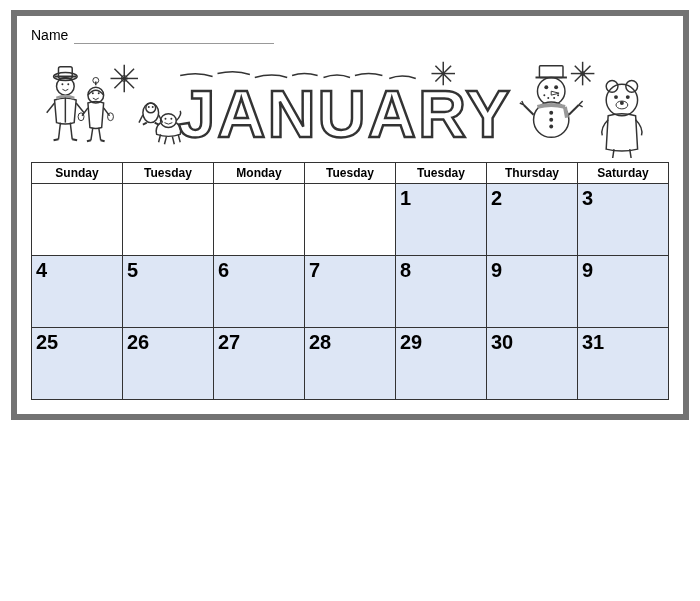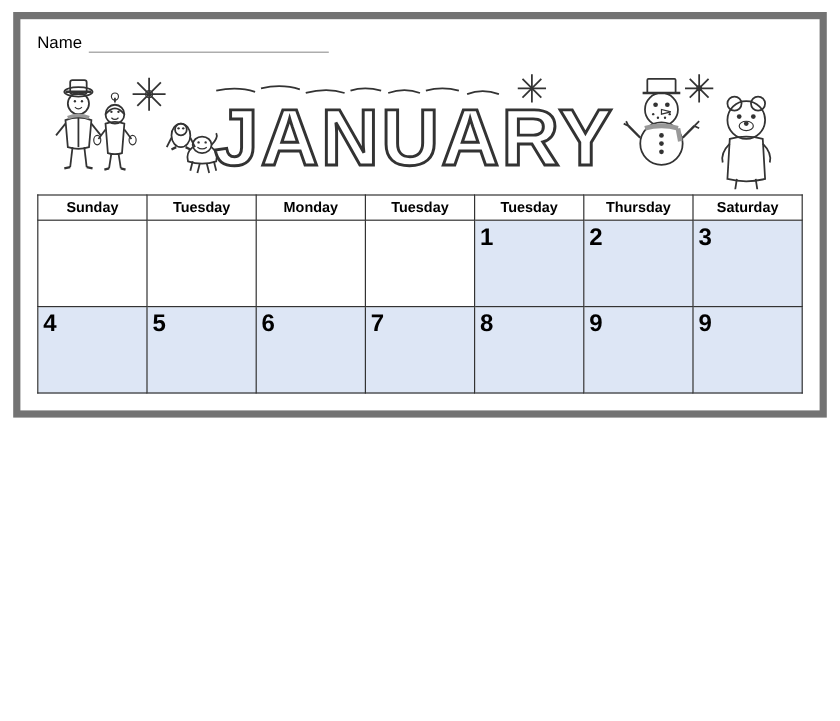--- a/index.html
+++ b/index.html
@@ -305,15 +305,24 @@
         </tr>
         <tr>
           <td><span>4</span></td>
           <td><span>5</span></td>
           <td><span>6</span></td>
           <td><span>7</span></td>
           <td><span>8</span></td>
           <td><span>9</span></td>
           <td><span>9</span></td>
         </tr>
+        <tr>
+          <td><span>25</span></td>
+          <td><span>26</span></td>
+          <td><span>27</span></td>
+          <td><span>28</span></td>
+          <td><span>29</span></td>
+          <td><span>30</span></td>
+          <td><span>31</span></td>
+        </tr>
       </tbody>
   </table>
 </div>
 
 </body></html>

